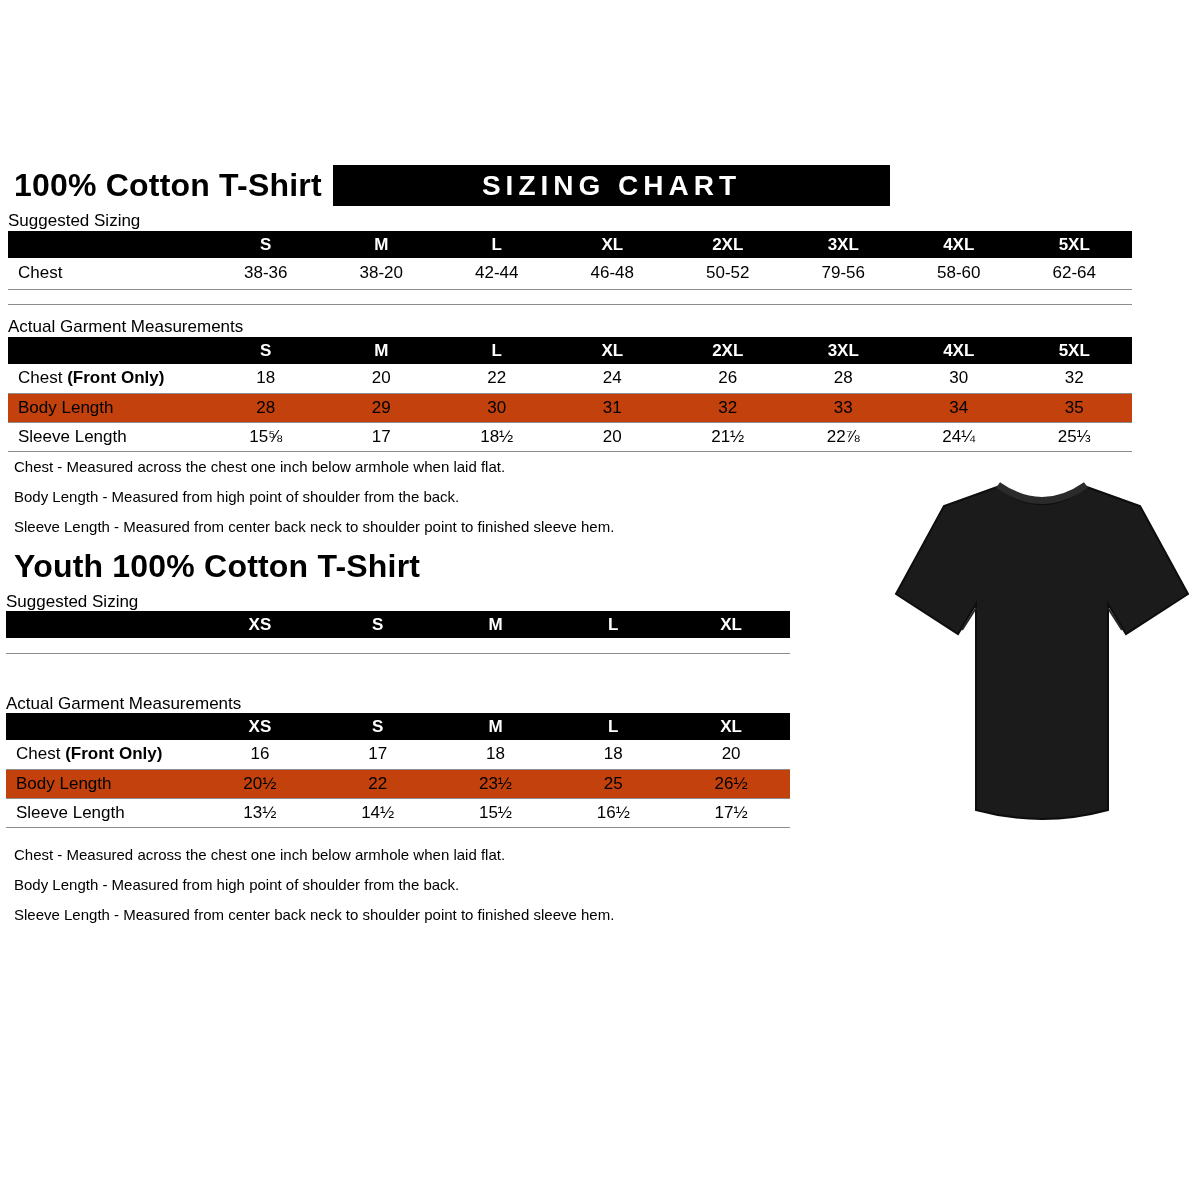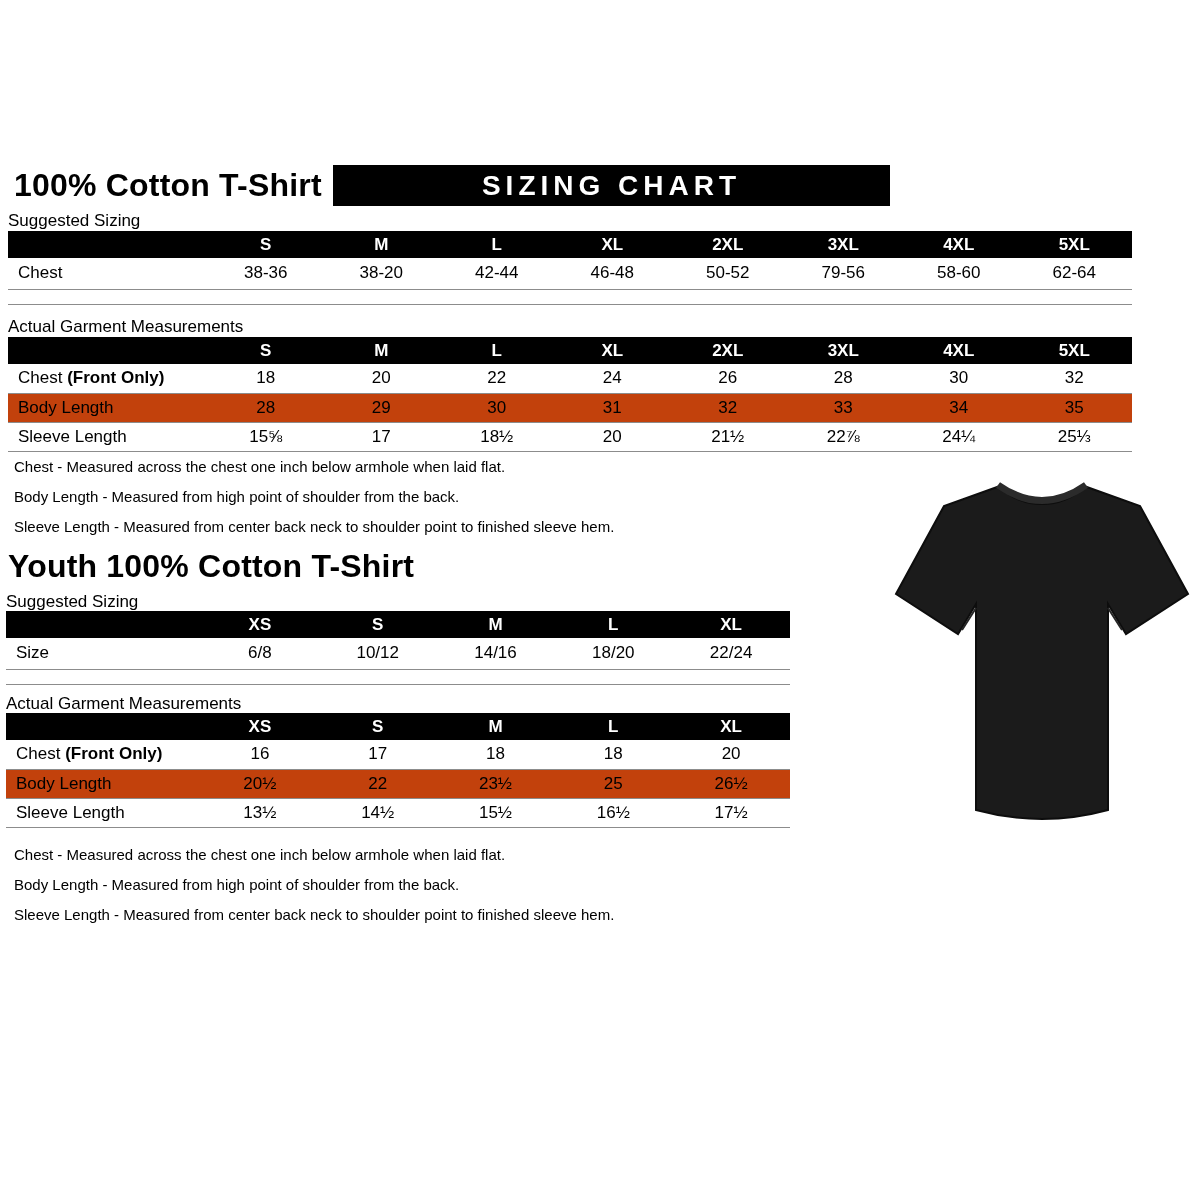--- a/index.html
+++ b/index.html
@@ -142,48 +142,40 @@
     </tr>
   </tbody>
 </table>
 
 <div class="abs notes" style="left:14px;top:452px;">
   <div class="note">Chest - Measured across the chest one inch below armhole when laid flat.</div>
   <div class="note">Body Length - Measured from high point of shoulder from the back.</div>
   <div class="note">Sleeve Length - Measured from center back neck to shoulder point to finished sleeve hem.</div>
 </div>
 
-<div class="abs title" style="left:8px;top:548px;font-weight:bold;">Youth 100% Cotton T-Shirt</div>
+<div class="abs title" style="left:14px;top:548px;font-weight:bold;">Youth 100% Cotton T-Shirt</div>
 
 <div class="abs sec-label" style="left:6px;top:592px;">Suggested Sizing</div>
 
 <table class="abs size-table" style="left:6px;top:611px;width:784px;">
   <colgroup>
       <col style="width:195px">
       <col span="5" style="width:117.8px">
     </colgroup>
   <thead>
     <tr>
       <th></th>
       <th>XS</th>
       <th>S</th>
       <th>M</th>
       <th>L</th>
       <th>XL</th>
     </tr>
   </thead>
   <tbody>
-    <tr class="line tall">
-      <td class="lbl"><span class="b">Size</span><span class="r"></span></td>
-      <td>6/8</td>
-      <td>10/12</td>
-      <td>14/16</td>
-      <td>18/20</td>
-      <td>22/24</td>
-    </tr>
     <tr class="spacer">
         <td colspan="6"></td>
       </tr>
   </tbody>
 </table>
 
 <div class="abs sec-label" style="left:6px;top:694px;">Actual Garment Measurements</div>
 
 <table class="abs size-table" style="left:6px;top:713px;width:784px;">
   <colgroup>

